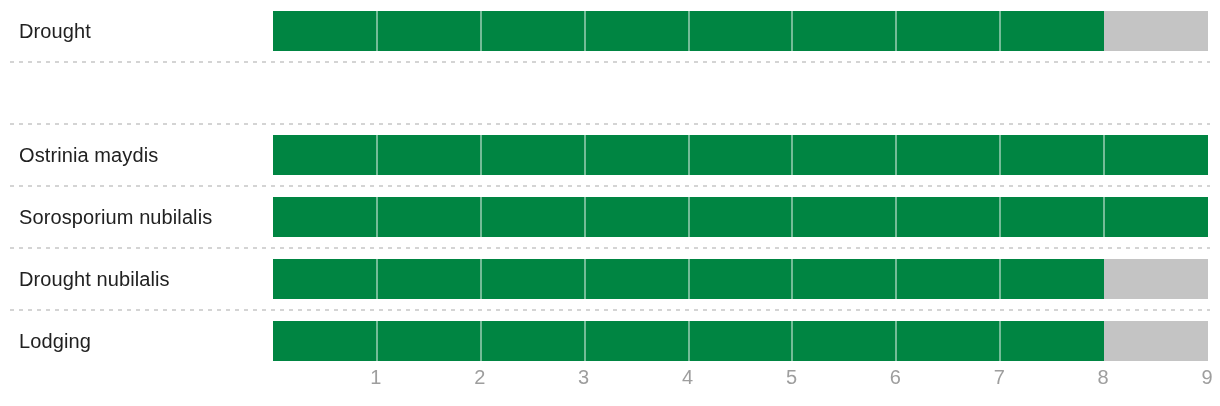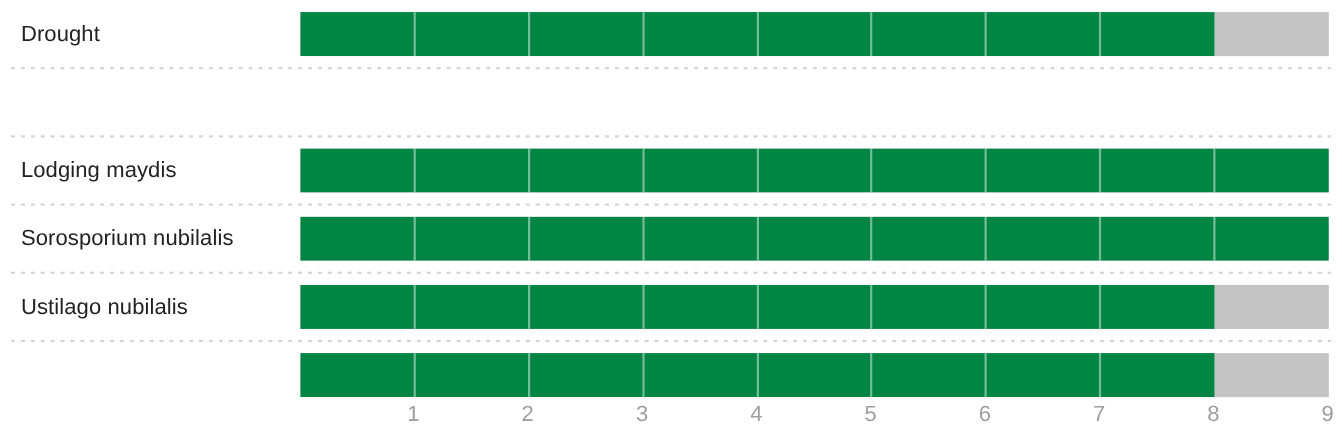--- a/index.html
+++ b/index.html
@@ -107,21 +107,21 @@
           <div class="seg-divider" style="left: 518.444px;"></div>
           <div class="seg-divider" style="left: 622.333px;"></div>
           <div class="seg-divider" style="left: 726.222px;"></div>
           <div class="seg-divider" style="left: 830.111px; background: transparent;"></div>
         </div>
       </div>
     </div>
     <div class="row-separator" style="top: 61px;"></div>
     <div class="row-separator" style="top: 123px;"></div>
     <div class="row" style="top: 124px;">
-      <div class="row-label">Lodging maydis</div>
+      <div class="row-label">Ostrinia maydis</div>
       <div class="bar-track">
         <div class="bar-fill" style="width: 935px;"></div>
         <div class="seg-dividers">
           <div class="seg-divider" style="left: 102.889px;"></div>
           <div class="seg-divider" style="left: 206.778px;"></div>
           <div class="seg-divider" style="left: 310.667px;"></div>
           <div class="seg-divider" style="left: 414.556px;"></div>
           <div class="seg-divider" style="left: 518.444px;"></div>
           <div class="seg-divider" style="left: 622.333px;"></div>
           <div class="seg-divider" style="left: 726.222px;"></div>
@@ -141,37 +141,38 @@
           <div class="seg-divider" style="left: 414.556px;"></div>
           <div class="seg-divider" style="left: 518.444px;"></div>
           <div class="seg-divider" style="left: 622.333px;"></div>
           <div class="seg-divider" style="left: 726.222px;"></div>
           <div class="seg-divider" style="left: 830.111px;"></div>
         </div>
       </div>
     </div>
     <div class="row-separator" style="top: 247px;"></div>
     <div class="row" style="top: 248px;">
-      <div class="row-label">Ustilago nubilalis</div>
+      <div class="row-label">Drought nubilalis</div>
       <div class="bar-track">
         <div class="bar-fill" style="width: 831.111px;"></div>
         <div class="seg-dividers">
           <div class="seg-divider" style="left: 102.889px;"></div>
           <div class="seg-divider" style="left: 206.778px;"></div>
           <div class="seg-divider" style="left: 310.667px;"></div>
           <div class="seg-divider" style="left: 414.556px;"></div>
           <div class="seg-divider" style="left: 518.444px;"></div>
           <div class="seg-divider" style="left: 622.333px;"></div>
           <div class="seg-divider" style="left: 726.222px;"></div>
           <div class="seg-divider" style="left: 830.111px; background: transparent;"></div>
         </div>
       </div>
     </div>
     <div class="row-separator" style="top: 309px;"></div>
     <div class="row" style="top: 310px;">
+      <div class="row-label">Lodging</div>
       <div class="bar-track">
         <div class="bar-fill" style="width: 831.111px;"></div>
         <div class="seg-dividers">
           <div class="seg-divider" style="left: 102.889px;"></div>
           <div class="seg-divider" style="left: 206.778px;"></div>
           <div class="seg-divider" style="left: 310.667px;"></div>
           <div class="seg-divider" style="left: 414.556px;"></div>
           <div class="seg-divider" style="left: 518.444px;"></div>
           <div class="seg-divider" style="left: 622.333px;"></div>
           <div class="seg-divider" style="left: 726.222px;"></div>

